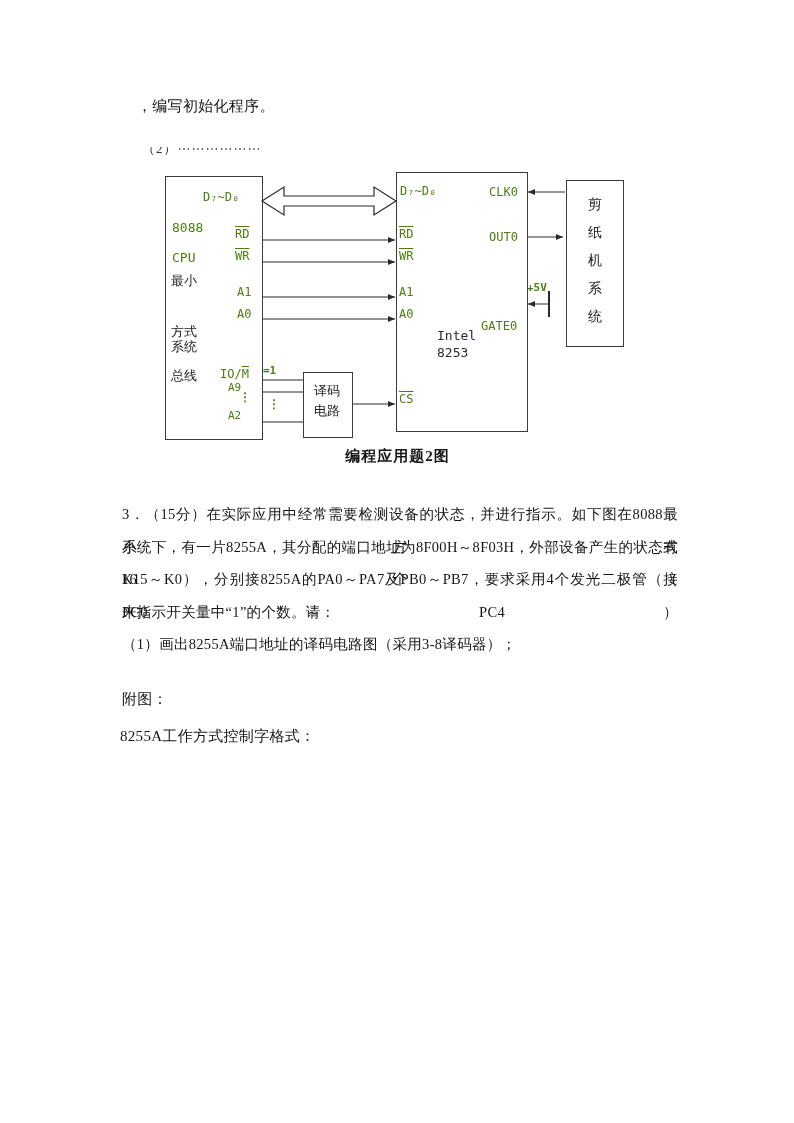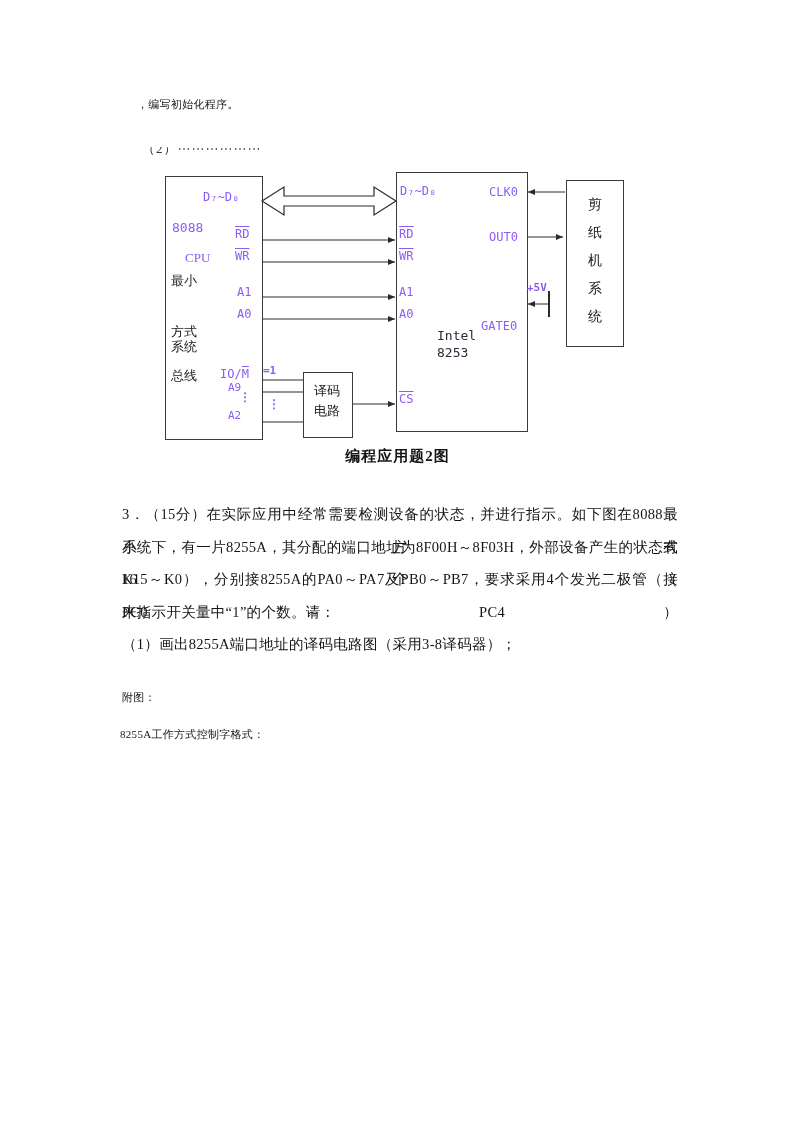--- a/index.html
+++ b/index.html
@@ -2,25 +2,25 @@
 <html><head>
 <meta charset="utf-8">
 <style>
   html,body { margin:0; padding:0; background:#888; }
   .page {
     position:relative; width:794px; height:1123px; margin:0 auto;
     background:#ffffff; overflow:hidden;
     font-family:"Liberation Serif","DejaVu Serif",serif; color:#151515;
   }
   .abs { position:absolute; }
-  .body-text { font-size:11px; letter-spacing:0.3px; white-space:nowrap; }
+  .body-text { font-size:15px; letter-spacing:0.3px; white-space:nowrap; }
   .qwrap { position:absolute; left:122px; top:498px; width:556px; }
   .qline { height:32.5px; line-height:32.5px; font-size:14.5px; letter-spacing:0.3px; }
   .jl { text-align:justify; text-align-last:justify; text-justify:inter-character; }
-  .mono { font-family:"DejaVu Sans Mono","Liberation Mono",monospace; color:#8b5cf6; }
+  .mono { font-family:"DejaVu Sans Mono","Liberation Mono",monospace; color:#4d7c0f; }
   .f12 { font-size:12px; } .f11 { font-size:11px; } .f13 { font-size:13px; }
   .ov { text-decoration:overline; text-decoration-thickness:1px; }
   .box { position:absolute; border:1px solid #3b3b3b; background:transparent; }
   .cjk13 { font-size:13px; color:#202020; }
   .center { text-align:center; }
   .bold { font-weight:bold; }
   .caption { font-size:15px; font-weight:bold; letter-spacing:1px; }
   .clip-frag { overflow:hidden; height:8px; width:118px; }
   .clip-frag span { display:block; font-size:13px; margin-top:-7px; letter-spacing:1px; color:#333; }
   .devcol { display:flex; flex-direction:column; align-items:center; gap:13px; padding-top:16px; }
@@ -56,21 +56,21 @@
     <line x1="352" y1="404" x2="395" y2="404" stroke="#2a2a2a" marker-end="url(#ah)"></line>
     <line x1="565" y1="192" x2="528" y2="192" stroke="#2a2a2a" marker-end="url(#ah)"></line>
     <line x1="527" y1="237" x2="563" y2="237" stroke="#2a2a2a" marker-end="url(#ah)"></line>
     <line x1="549" y1="304" x2="528" y2="304" stroke="#2a2a2a" marker-end="url(#ah)"></line>
     <line x1="549" y1="291" x2="549" y2="317" stroke="#2a2a2a" stroke-width="2"></line>
   </svg>
 
   <div class="box" style="left:165px; top:176px; width:96px; height:262px;"></div>
   <div class="abs mono f12" style="left:203px; top:190px;">D₇~D₀</div>
   <div class="abs mono f13" style="left:172px; top:220px;">8088</div>
-  <div class="abs mono f13" style="left:185px; top:250px;font-family:Liberation Serif, serif;">CPU</div>
+  <div class="abs mono f13" style="left:172px; top:250px;">CPU</div>
   <div class="abs cjk13" style="left:171px; top:272px;">最小</div>
   <div class="abs cjk13" style="left:171px; top:323px;">方式</div>
   <div class="abs cjk13" style="left:171px; top:338px;">系统</div>
   <div class="abs cjk13" style="left:171px; top:367px;">总线</div>
   <div class="abs mono f12 ov" style="left:235px; top:227px;">RD</div>
   <div class="abs mono f12 ov" style="left:235px; top:249px;">WR</div>
   <div class="abs mono f12" style="left:237px; top:285px;">A1</div>
   <div class="abs mono f12" style="left:237px; top:307px;">A0</div>
   <div class="abs mono f12" style="left:220px; top:367px;">
     <span>IO/</span><span class="ov">M</span>

